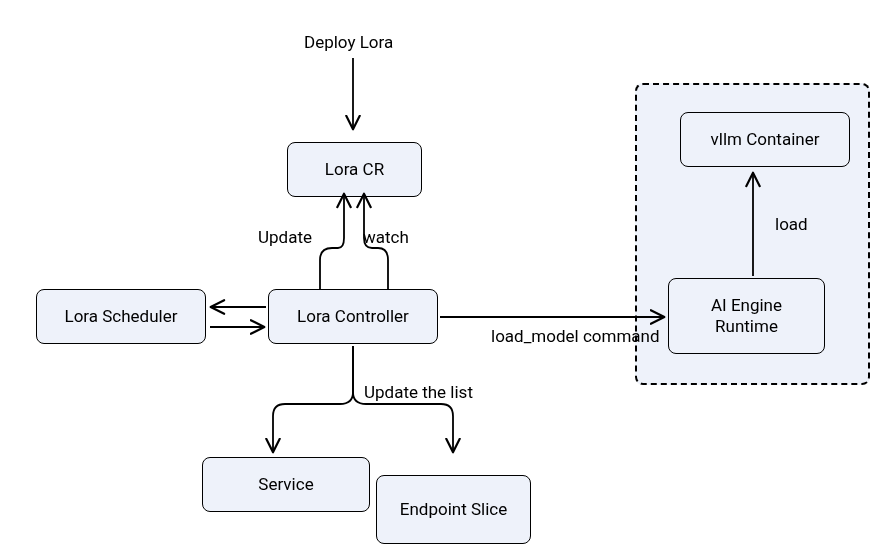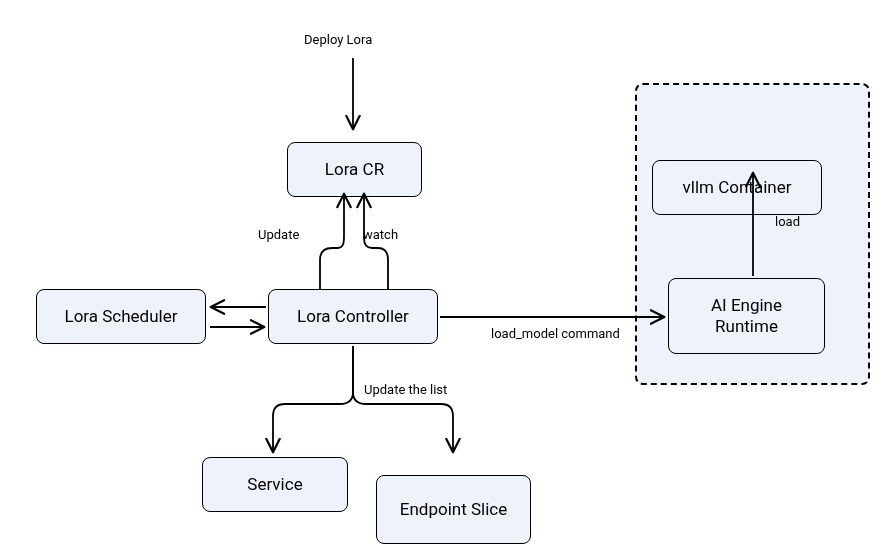--- a/index.html
+++ b/index.html
@@ -38,21 +38,21 @@
   }
   .container-box {
     position: absolute;
     background: #eef2fa;
     border: 2px dashed #000;
     border-radius: 8px;
     box-sizing: border-box;
   }
   .label {
     position: absolute;
-    font-size: 13px;
+    font-size: 17px;
     color: #000;
     white-space: nowrap;
   }
 </style>
 </head>
 <body>
 <div class="canvas">
 
 <div class="container-box" style="left:635px; top:83px; width:235px; height:302px;"></div>
 
@@ -61,30 +61,30 @@
 </div>
 
 <div class="box" style="left:36px;  top:289px; width:170px; height:55px;">
   <span>Lora Scheduler</span>
 </div>
 
 <div class="box" style="left:268px; top:289px; width:170px; height:55px;">
   <span>Lora Controller</span>
 </div>
 
-<div class="box" style="left:652px; top:112px; width:170px; height:55px;margin-top:48px;">
+<div class="box" style="left:680px; top:112px; width:170px; height:55px;">
   <span>vllm Container</span>
 </div>
 
 <div class="box" style="left:668px; top:278px; width:157px; height:76px; white-space:pre-line;">
   <span>AI Engine
 Runtime</span>
 </div>
 
-<div class="box" style="left:202px; top:457px; width:146px; height:55px;">
+<div class="box" style="left:202px; top:457px; width:168px; height:55px;">
   <span>Service</span>
 </div>
 
 <div class="box" style="left:376px; top:475px; width:155px; height:69px;">
   <span>Endpoint Slice</span>
 </div>
 
 <div class="label" style="left:304px; top:32px;">Deploy Lora</div>
 <div class="label" style="left:258px; top:227px;">Update</div>
 <div class="label" style="left:363px; top:227px;text-align:right;">watch</div>

